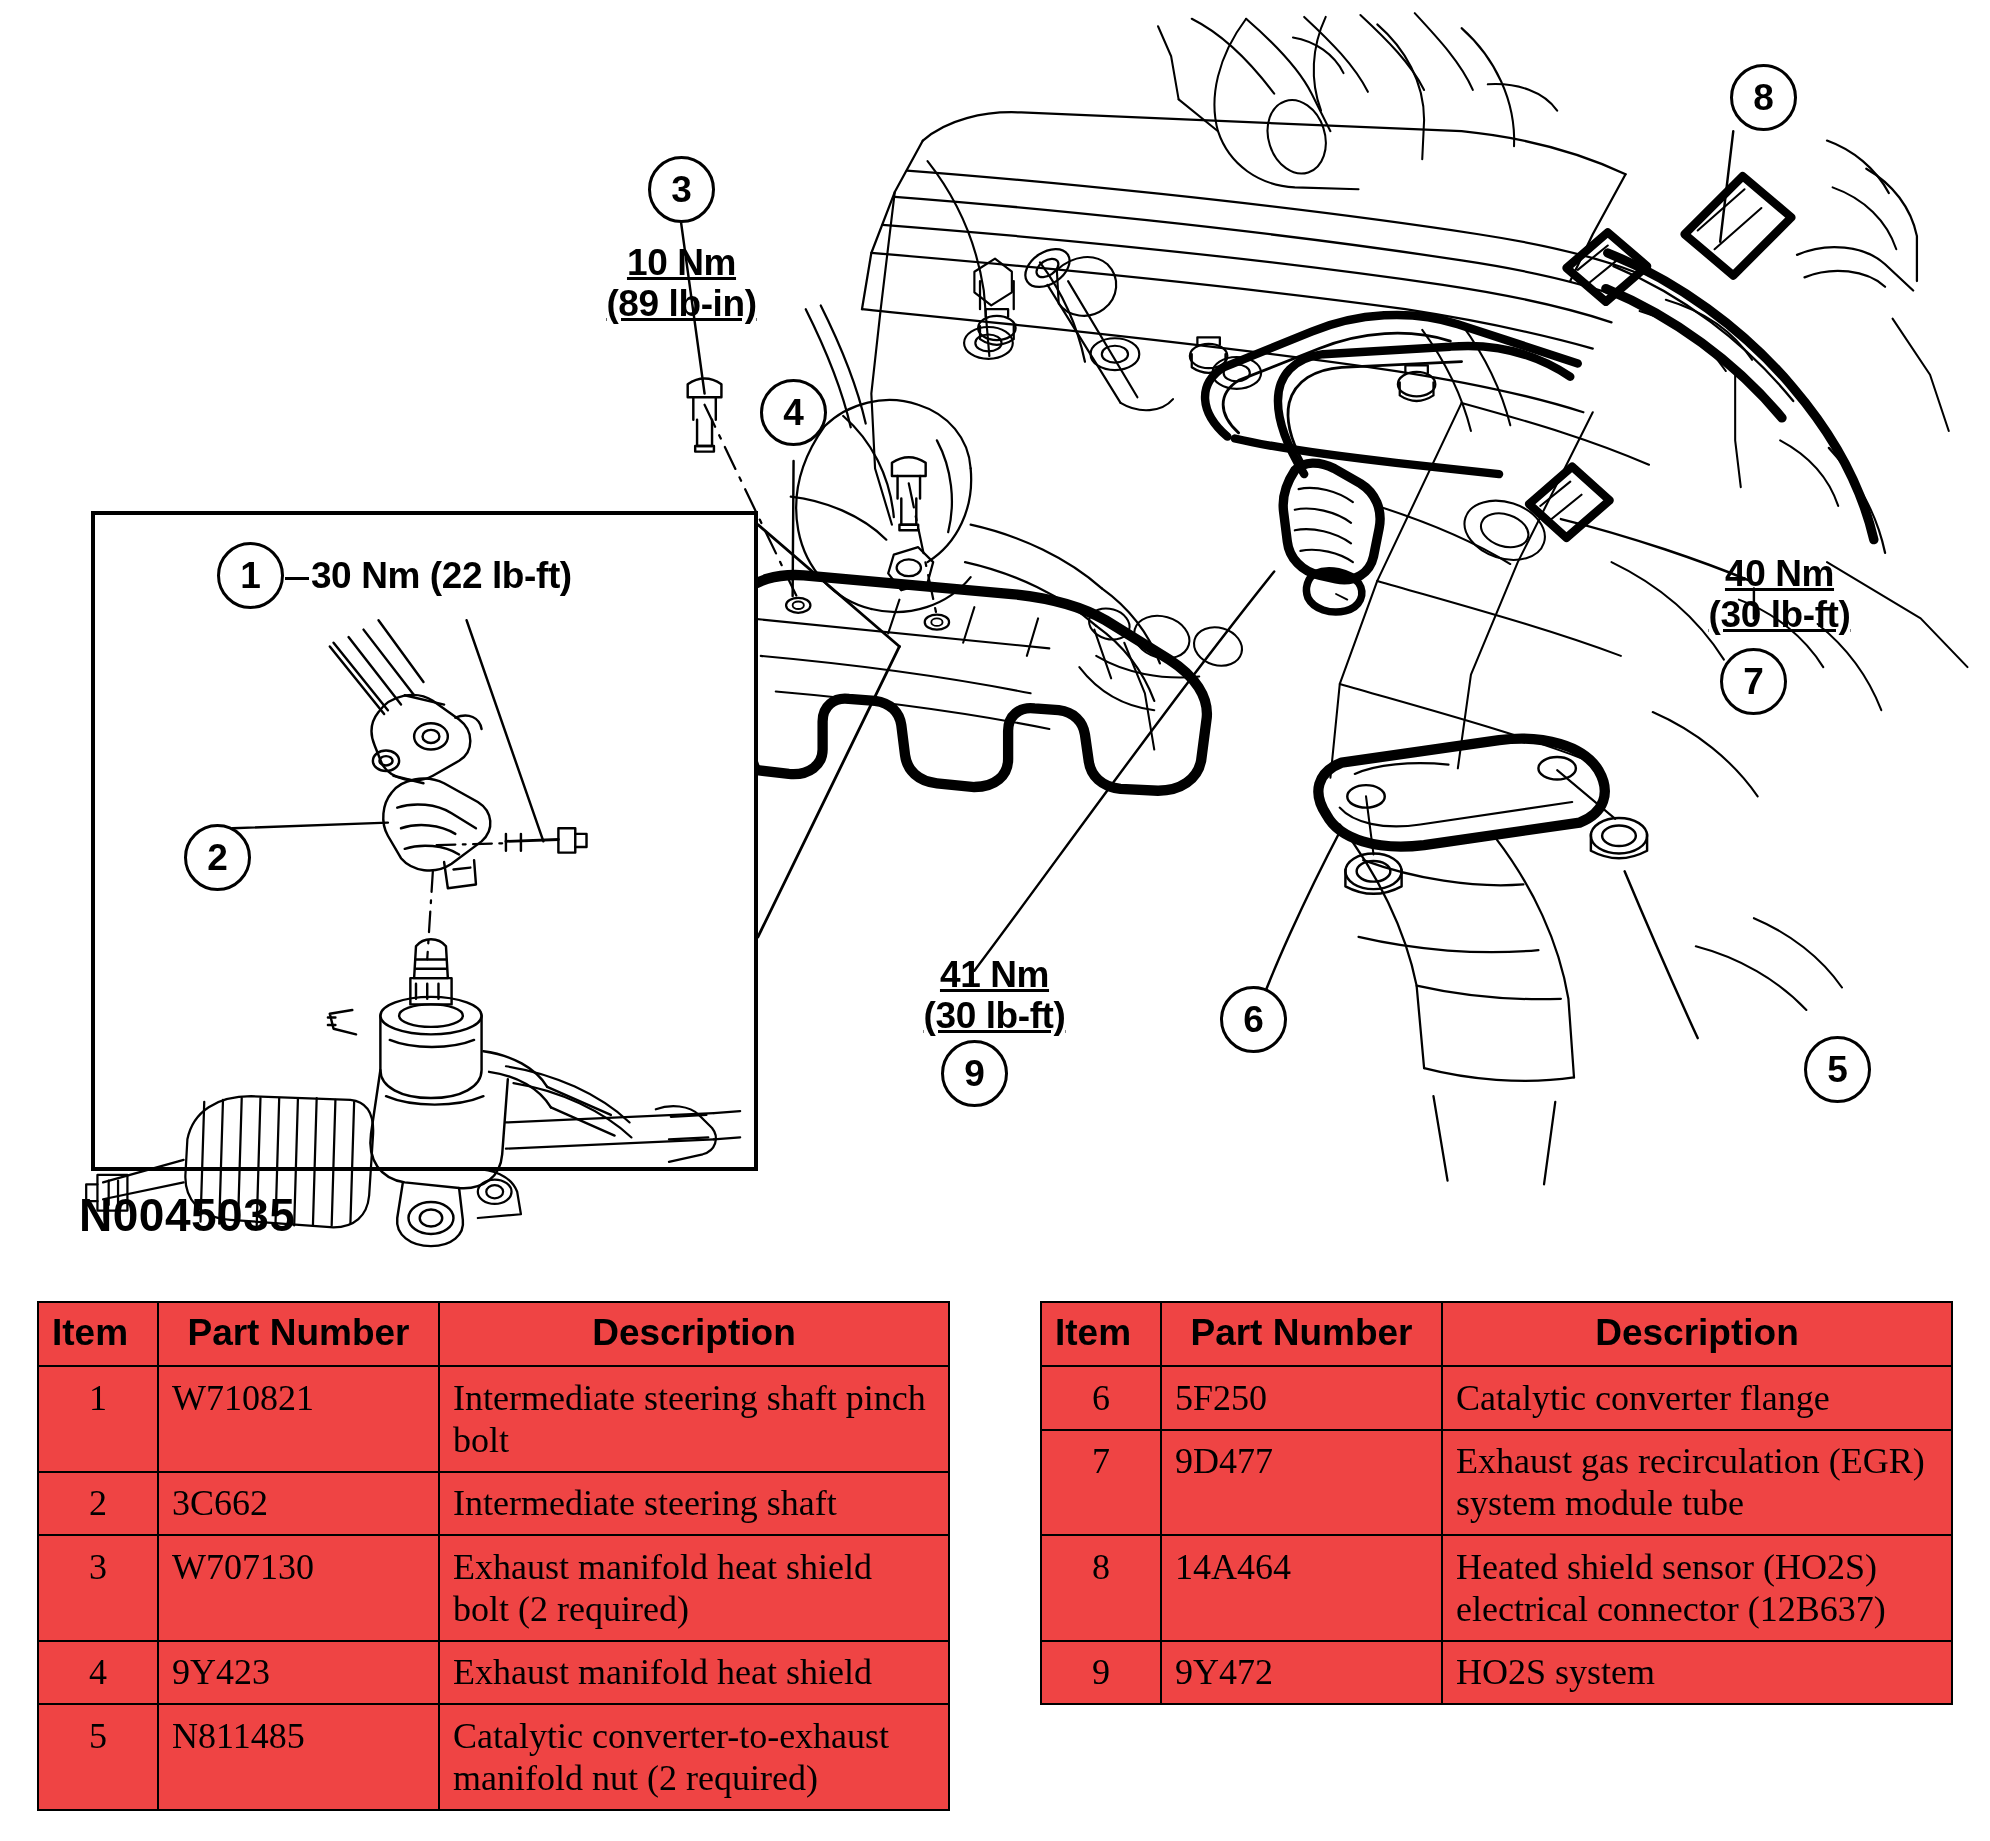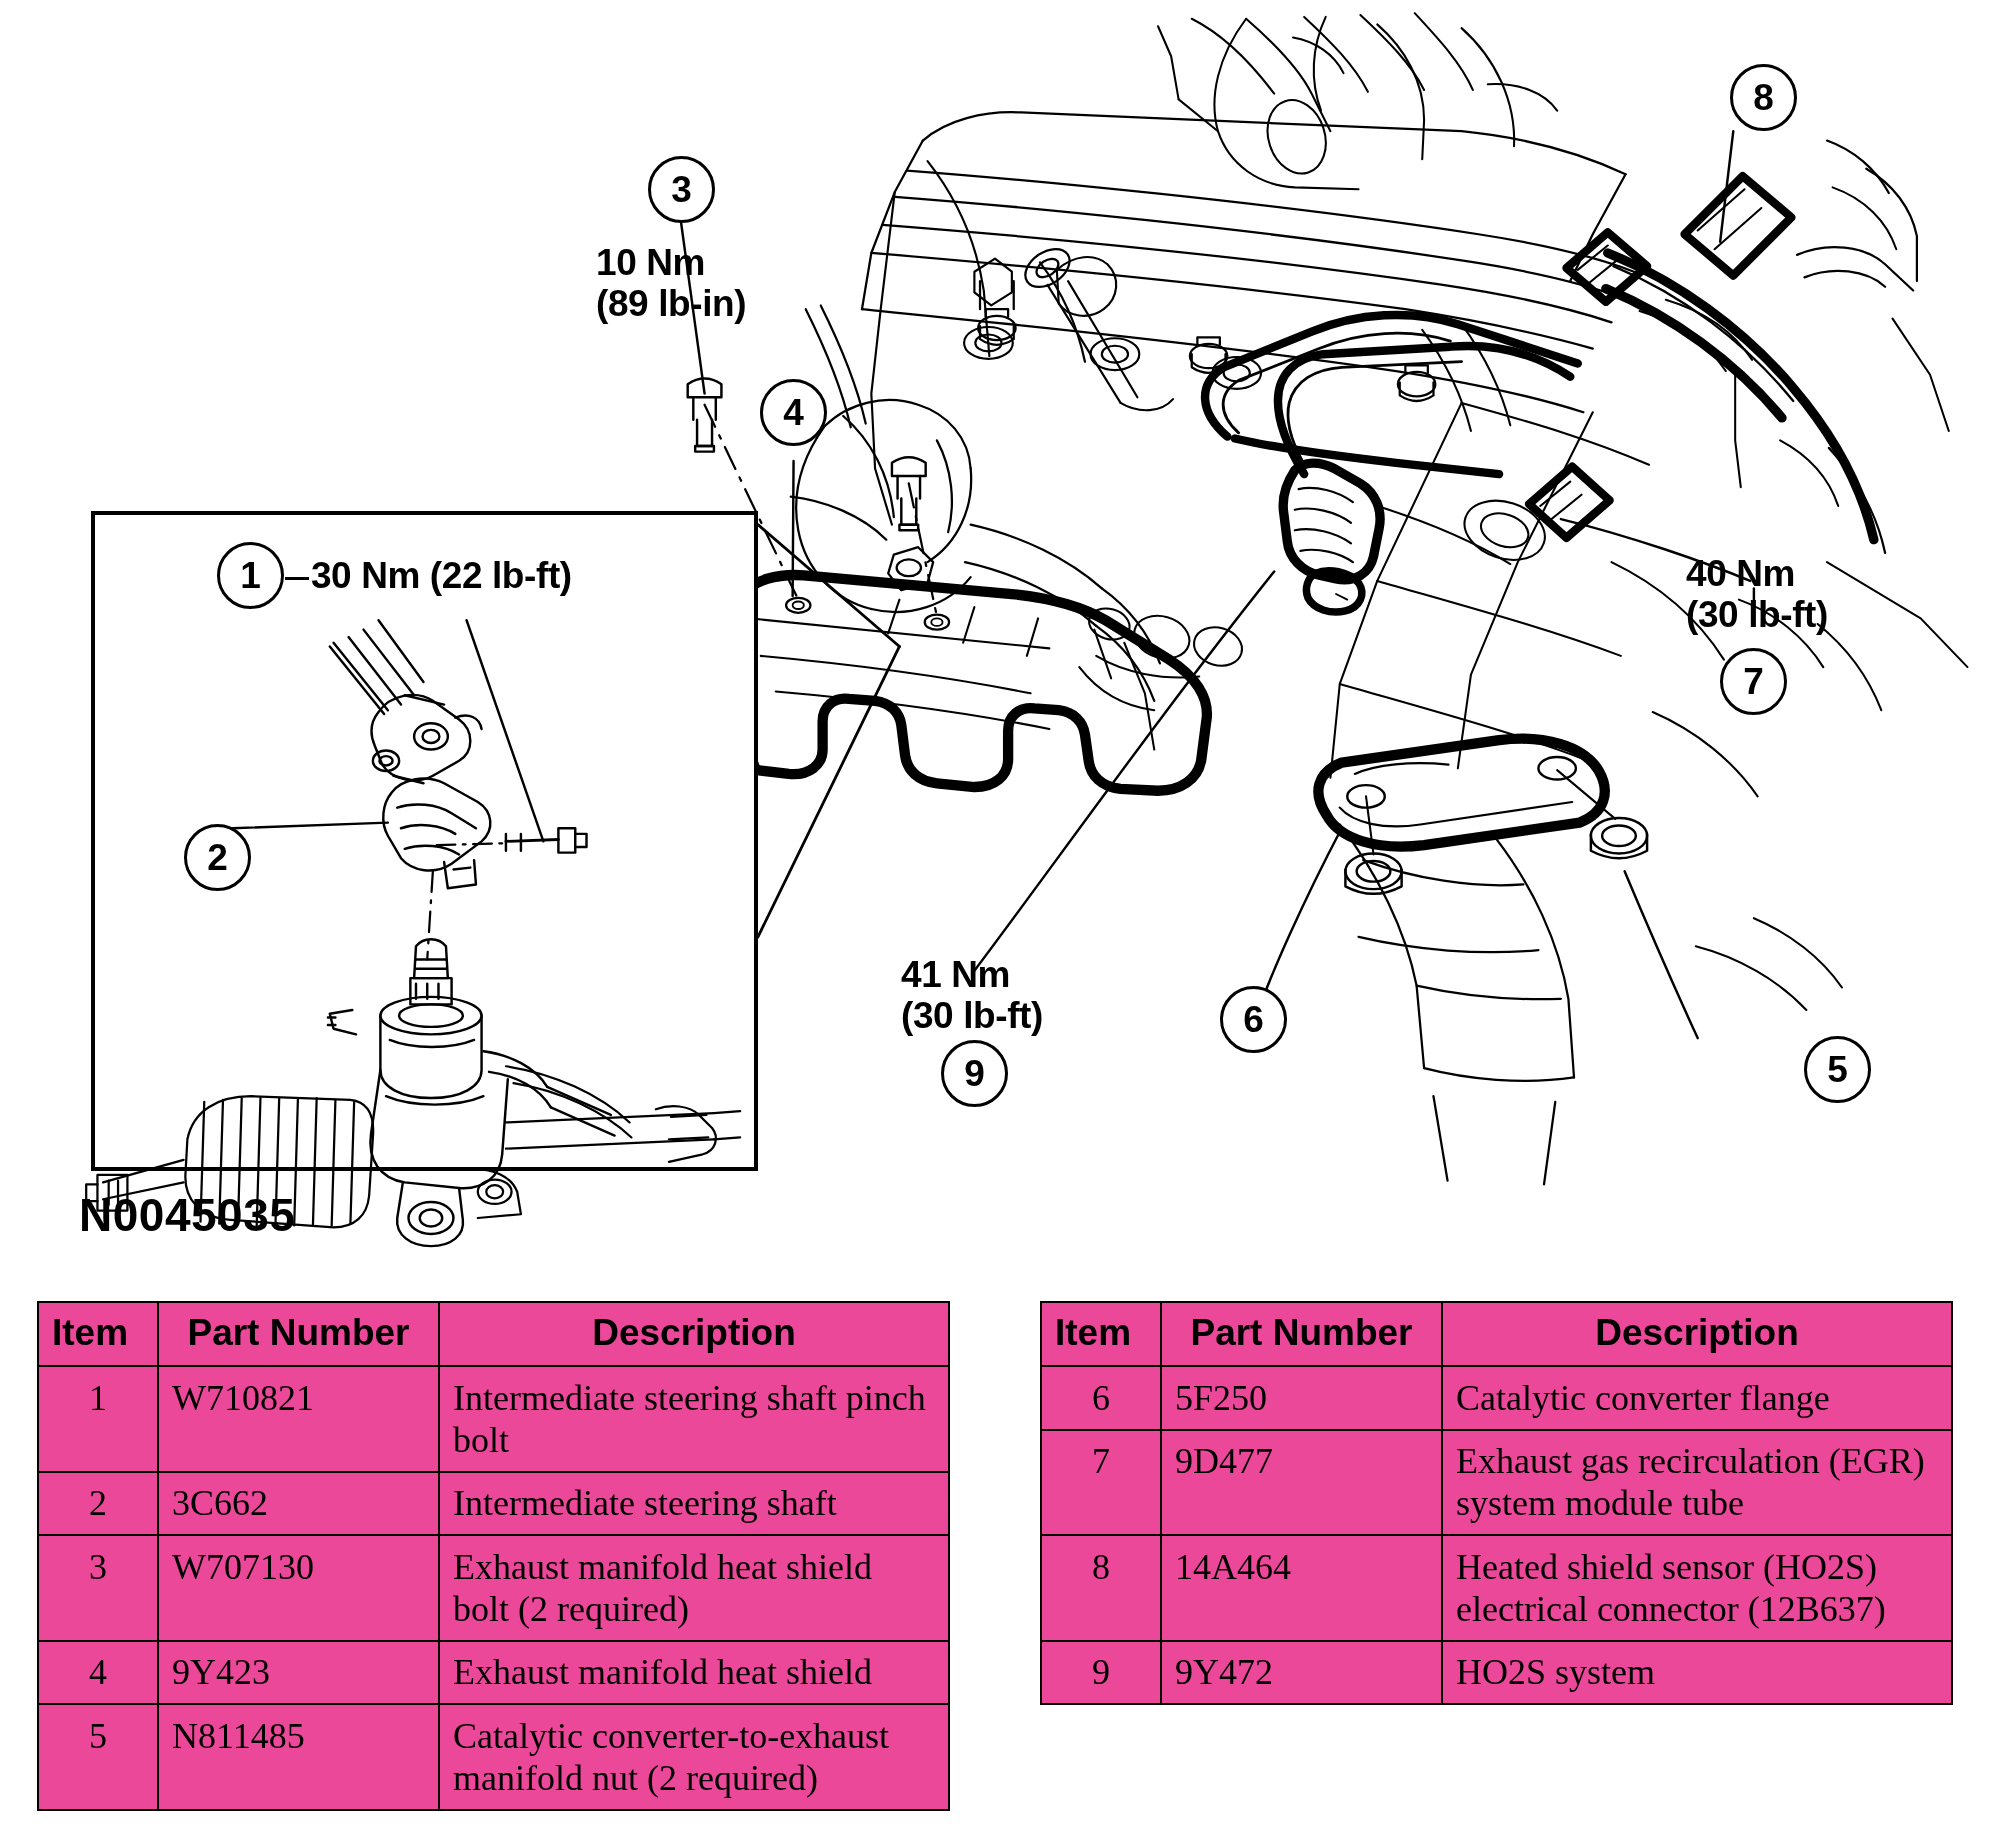--- a/index.html
+++ b/index.html
@@ -19,38 +19,38 @@
     background:#fff;display:flex;align-items:center;justify-content:center;
     font-family:"Liberation Sans",sans-serif;font-weight:bold;font-size:37px;line-height:1;
     box-sizing:border-box;z-index:6;
   }
 
   
   .torque{
     position:absolute;font-family:"Liberation Sans",sans-serif;font-weight:bold;
     font-size:37px;line-height:1.12;letter-spacing:-0.4px;white-space:nowrap;z-index:6;
   }
-  .torque.ctr{}
+  .torque.ctr{text-align:center;text-decoration:underline;}
   .torque .l2{display:block;}
 
   
   .inset-box{
     position:absolute;left:91px;top:511px;width:667px;height:660px;
     border:4.7px solid #000;box-sizing:border-box;background:#fff;z-index:2;
   }
 
   
   .figid{
     position:absolute;left:79px;top:1188px;font-family:"Liberation Sans",sans-serif;
     font-weight:bold;font-size:46px;letter-spacing:0.5px;z-index:6;
   }
 
   
   .ptable{
-    position:absolute;border-collapse:collapse;background:#ec4899;z-index:6;
+    position:absolute;border-collapse:collapse;background:#ef4444;z-index:6;
     table-layout:fixed;
   }
   .ptable td,.ptable th{
     border:2.8px solid #000;
     padding:9.4px 13px;
     vertical-align:top;
     font-family:"Liberation Serif",serif;
     font-size:36px;
     line-height:1.18;
   }

